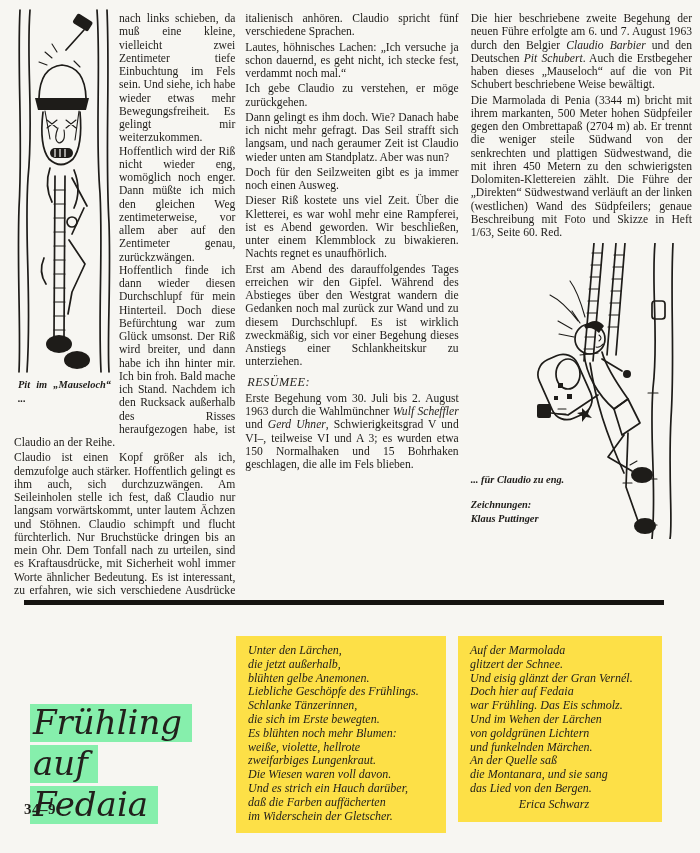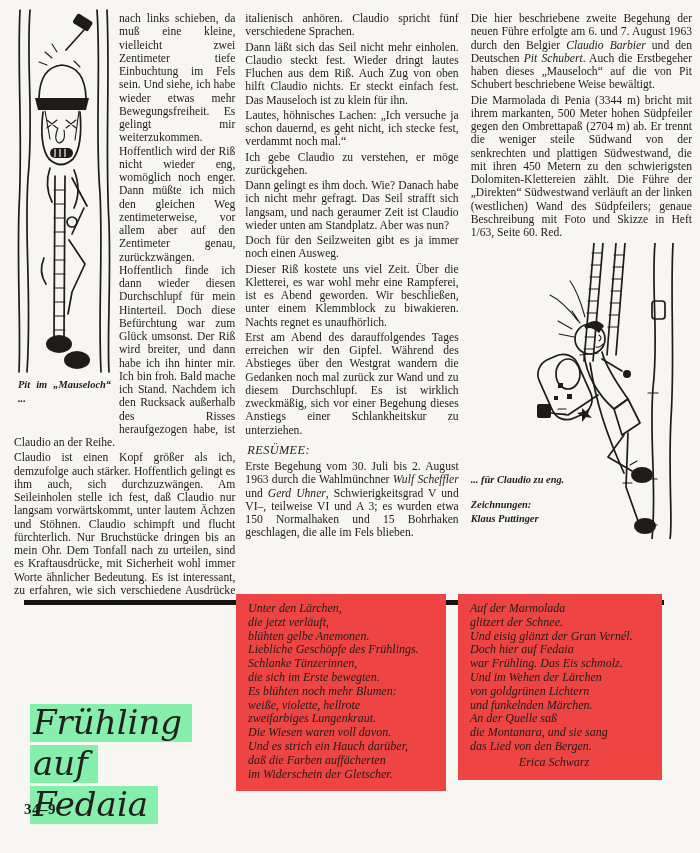--- a/index.html
+++ b/index.html
@@ -28,21 +28,21 @@
   .illu-right-wrap svg{position:absolute;right:8px;top:0;}
   .caps-right{position:absolute;left:0;bottom:18px;width:102px;text-align:left;}
   .credit{margin-top:12px;}
   .credit div{font-style:italic;font-weight:bold;font-size:10.4px;line-height:1.3;}
   
   .rule{position:absolute;left:24px;top:600px;width:640px;height:5px;background:#161411;}
   
   .poem-title{position:absolute;left:30px;top:704px;width:180px;
     font-family:"DejaVu Serif", serif;font-style:italic;font-size:34px;color:#22201c;}
   .poem-title div{display:table;background:#86efac;padding:1px 10px 3px 3px;margin:0 0 3px 0;line-height:1.0;}
-  .poem{position:absolute;top:594px;background:#ef4444;padding:8px 10px 10px 12px;
+  .poem{position:absolute;top:636px;background:#fde047;padding:8px 10px 10px 12px;
     font-style:italic;font-size:12px;}
   .poem div{line-height:13.8px;white-space:nowrap;}
   .poem-left{left:236px;width:188px;}
   .poem-right{left:458px;width:182px;}
   .poem-author{margin-top:2px;text-align:center;padding-right:14px;font-style:italic;}
   .pageno{position:absolute;left:24px;top:801px;font-size:15px;font-weight:bold;letter-spacing:.5px;}
   svg .ln{fill:none;stroke:#1e1c19;stroke-width:1.7;stroke-linecap:round;stroke-linejoin:round;}
   svg .th{fill:none;stroke:#1e1c19;stroke-width:1.1;stroke-linecap:round;}
   svg .fl{fill:#1e1c19;stroke:none;}
   svg .wh{fill:none;stroke:#f7f6f2;stroke-width:1.2;}
@@ -89,21 +89,20 @@
         </svg>
         <div class="cap cap-left">Pit im „Mauseloch“ ...</div>
       </div>
       <p>nach links schieben, da muß eine kleine, vielleicht zwei Zentimeter tiefe Einbuchtung im Fels sein. Und siehe, ich habe wieder etwas mehr Bewegungsfreiheit. Es gelingt mir weiterzukommen. Hoffentlich wird der Riß nicht wieder eng, womöglich noch enger. Dann müßte ich mich den gleichen Weg zentimeterweise, vor allem aber auf den Zentimeter genau, zurückzwängen. Hoffentlich finde ich dann wieder diesen Durchschlupf für mein Hinterteil. Doch diese Befürchtung war zum Glück umsonst. Der Riß wird breiter, und dann habe ich ihn hinter mir. Ich bin froh. Bald mache ich Stand. Nachdem ich den Rucksack außerhalb des Risses heraufgezogen habe, ist Claudio an der Reihe.</p>
       <p class="clear">Claudio ist einen Kopf größer als ich, demzufolge auch stärker. Hoffentlich gelingt es ihm auch, sich durchzuzwängen. Am Seileinholen stelle ich fest, daß Claudio nur langsam vorwärtskommt, unter lautem Ächzen und Stöhnen. Claudio schimpft und flucht fürchterlich. Nur Bruchstücke dringen bis an mein Ohr. Dem Tonfall nach zu urteilen, sind es Kraftausdrücke, mit Sicherheit wohl immer Worte ähnlicher Bedeutung. Es ist interessant, zu erfahren, wie sich verschiedene Ausdrücke französisch oder</p>
     </div>
 
     <div class="col col2">
       <div class="paras">
           <div>italienisch anhören. Claudio spricht fünf verschiedene Sprachen.</div>
-          <div>Dann läßt sich das Seil nicht mehr einholen. Claudio steckt fest. Wieder dringt lautes Fluchen aus dem Riß. Auch Zug von oben hilft Claudio nichts. Er steckt einfach fest. Das Mauseloch ist zu klein für ihn.</div>
           <div>Lautes, höhnisches Lachen: „Ich versuche ja schon dauernd, es geht nicht, ich stecke fest, verdammt noch mal.“</div>
           <div>Ich gebe Claudio zu verstehen, er möge zurückgehen.</div>
           <div>Dann gelingt es ihm doch. Wie? Danach habe ich nicht mehr gefragt. Das Seil strafft sich langsam, und nach geraumer Zeit ist Claudio wieder unten am Standplatz. Aber was nun?</div>
           <div>Doch für den Seilzweiten gibt es ja immer noch einen Ausweg.</div>
           <div>Dieser Riß kostete uns viel Zeit. Über die Kletterei, es war wohl mehr eine Rampferei, ist es Abend geworden. Wir beschließen, unter einem Klemmblock zu biwakieren. Nachts regnet es unaufhörlich.</div>
           <div>Erst am Abend des darauffolgendes Tages erreichen wir den Gipfel. Während des Abstieges über den Westgrat wandern die Gedanken noch mal zurück zur Wand und zu diesem Durchschlupf. Es ist wirklich zweckmäßig, sich vor einer Begehung dieses Anstiegs einer Schlankheitskur zu unterziehen.</div>
         </div>
       <div class="resume-h">RESÜMEE:</div>
       <p><span>Erste Begehung vom 30. Juli bis 2. August 1963 durch die Wahlmünchner </span><span class="ital">Wulf Scheffler</span><span> und </span><span class="ital">Gerd Uhner</span><span>, Schwierigkeitsgrad V und VI–, teilweise VI und A 3; es wurden etwa 150 Normalhaken und 15 Bohrhaken geschlagen, die alle im Fels blieben.</span></p>
     </div>
@@ -167,21 +166,21 @@
   <div class="rule"></div>
 
   <div class="poem-title">
       <div>Frühling</div>
       <div>auf</div>
       <div>Fedaia</div>
     </div>
 
   <div class="poem poem-left">
       <div>Unter den Lärchen,</div>
-      <div>die jetzt verläuft,</div>
+      <div>die jetzt außerhalb,</div>
       <div>blühten gelbe Anemonen.</div>
       <div>Liebliche Geschöpfe des Frühlings.</div>
       <div>Schlanke Tänzerinnen,</div>
       <div>die sich im Erste bewegten.</div>
       <div>Es blühten noch mehr Blumen:</div>
       <div>weiße, violette, hellrote</div>
       <div>zweifarbiges Lungenkraut.</div>
       <div>Die Wiesen waren voll davon.</div>
       <div>Und es strich ein Hauch darüber,</div>
       <div>daß die Farben auffächerten</div>

